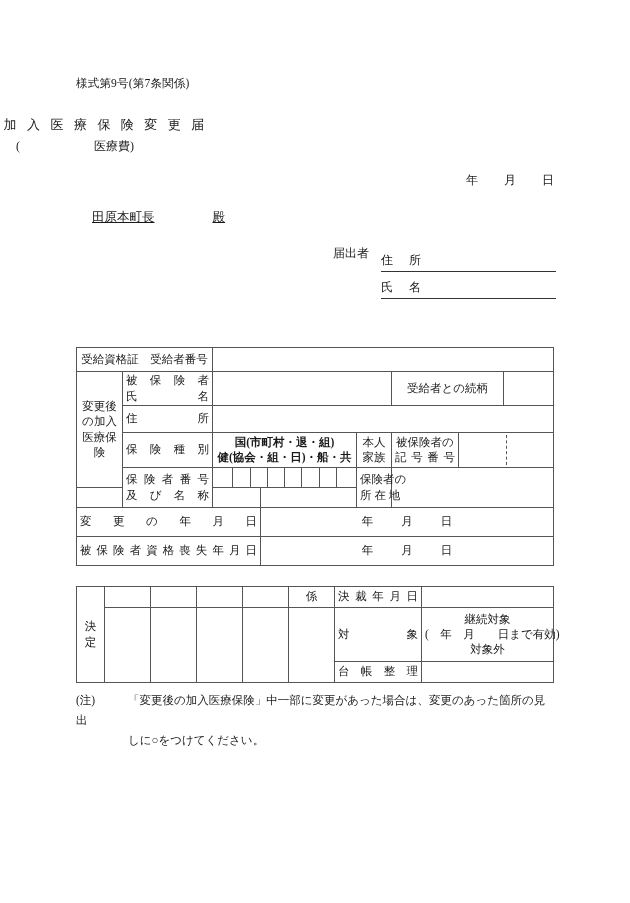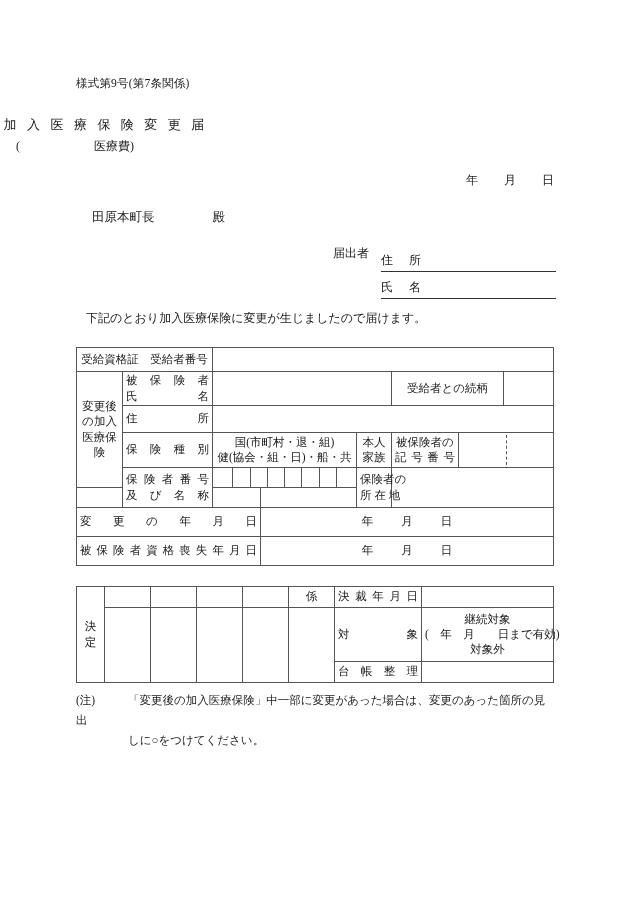--- a/index.html
+++ b/index.html
@@ -63,20 +63,21 @@
   .date-line .d-y { position: absolute; left: 466px; }
   .date-line .d-m { position: absolute; left: 504px; }
   .date-line .d-d { position: absolute; left: 542px; }
 
   .addressee {
     position: absolute;
     left: 92px;
     top: 209px;
     font-size: 12.5px;
     white-space: nowrap;
+    text-decoration: underline;
   }
   .addressee .hono { margin-left: 58px; }
 
   .submitter {
     position: absolute;
     left: 333px;
     top: 245px;
     font-size: 12px;
     white-space: nowrap;
   }
@@ -147,20 +148,21 @@
     left: 50%;
     top: 2px;
     bottom: 2px;
     border-left: 1px dashed #555;
   }
   .hoken-list {
     line-height: 1.45;
     white-space: nowrap;
     text-align: left;
     padding-left: 2px;
+    font-weight: bold;
   }
   .num-boxes {
     display: flex;
     height: 100%;
   }
   .num-boxes span {
     flex: 1;
     border-right: 1px solid #555;
   }
   .num-boxes span:last-child { border-right: none; }
@@ -220,21 +222,20 @@
     <div class="sub-row">
       <span class="lbl">住　所</span>
       <span class="fill"></span>
     </div>
     <div class="sub-row">
       <span class="lbl">氏　名</span>
       <span class="fill"></span>
     </div>
   </div>
 
-  <div class="intro">下記のとおり加入医療保険に変更が生じましたので届けます。</div>
 
   <table class="grid" id="main-table">
     <colgroup>
       <col style="width:46px">
       <col style="width:90px">
       <col style="width:48px">
       <col style="width:48px">
       <col style="width:48px">
       <col style="width:35px">
       <col style="width:67px">

